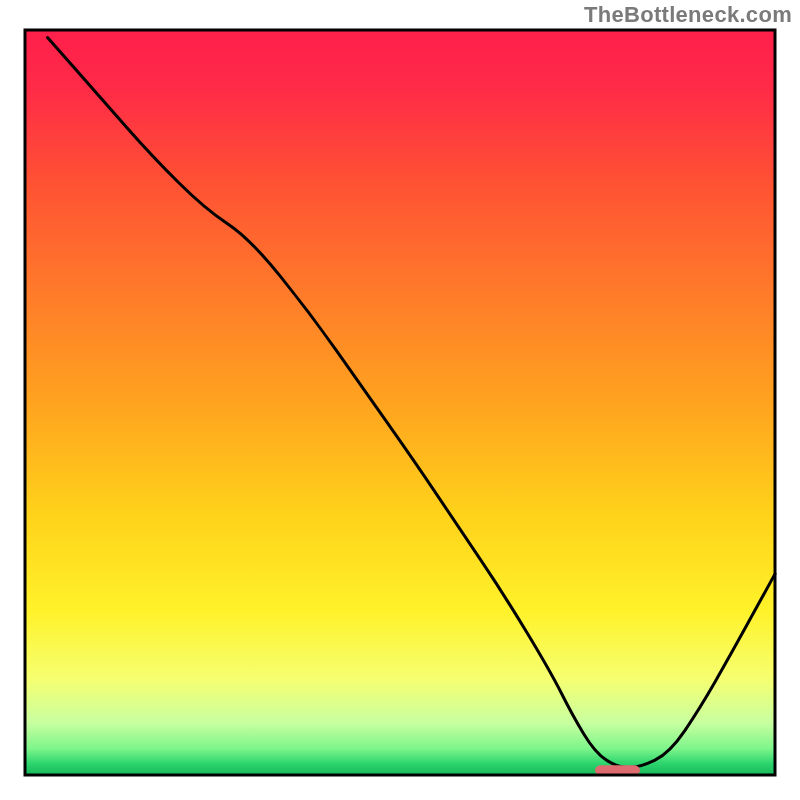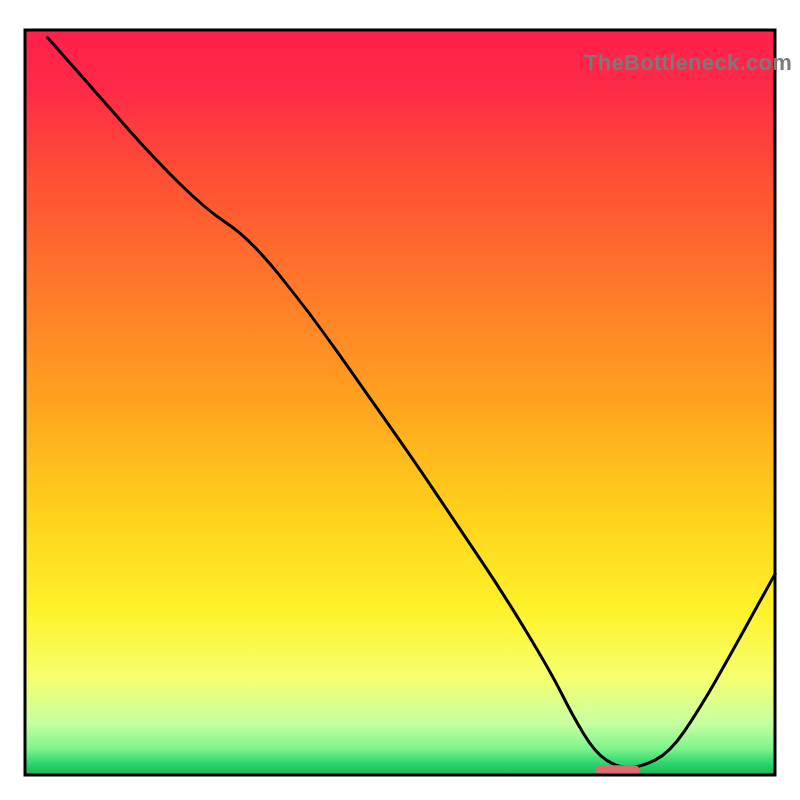--- a/index.html
+++ b/index.html
@@ -17,21 +17,20 @@
   }
   .watermark {
     position: absolute;
     top: 2px;
     right: 8px;
     font-size: 22px;
     font-weight: 600;
     color: #7a7a7a;
     letter-spacing: 0.3px;
     z-index: 5;
-    margin-top: 48px;
   }
   svg {
     position: absolute;
     left: 0; top: 0;
     width: 800px;
     height: 800px;
     display: block;
   }
 </style>
 </head>

